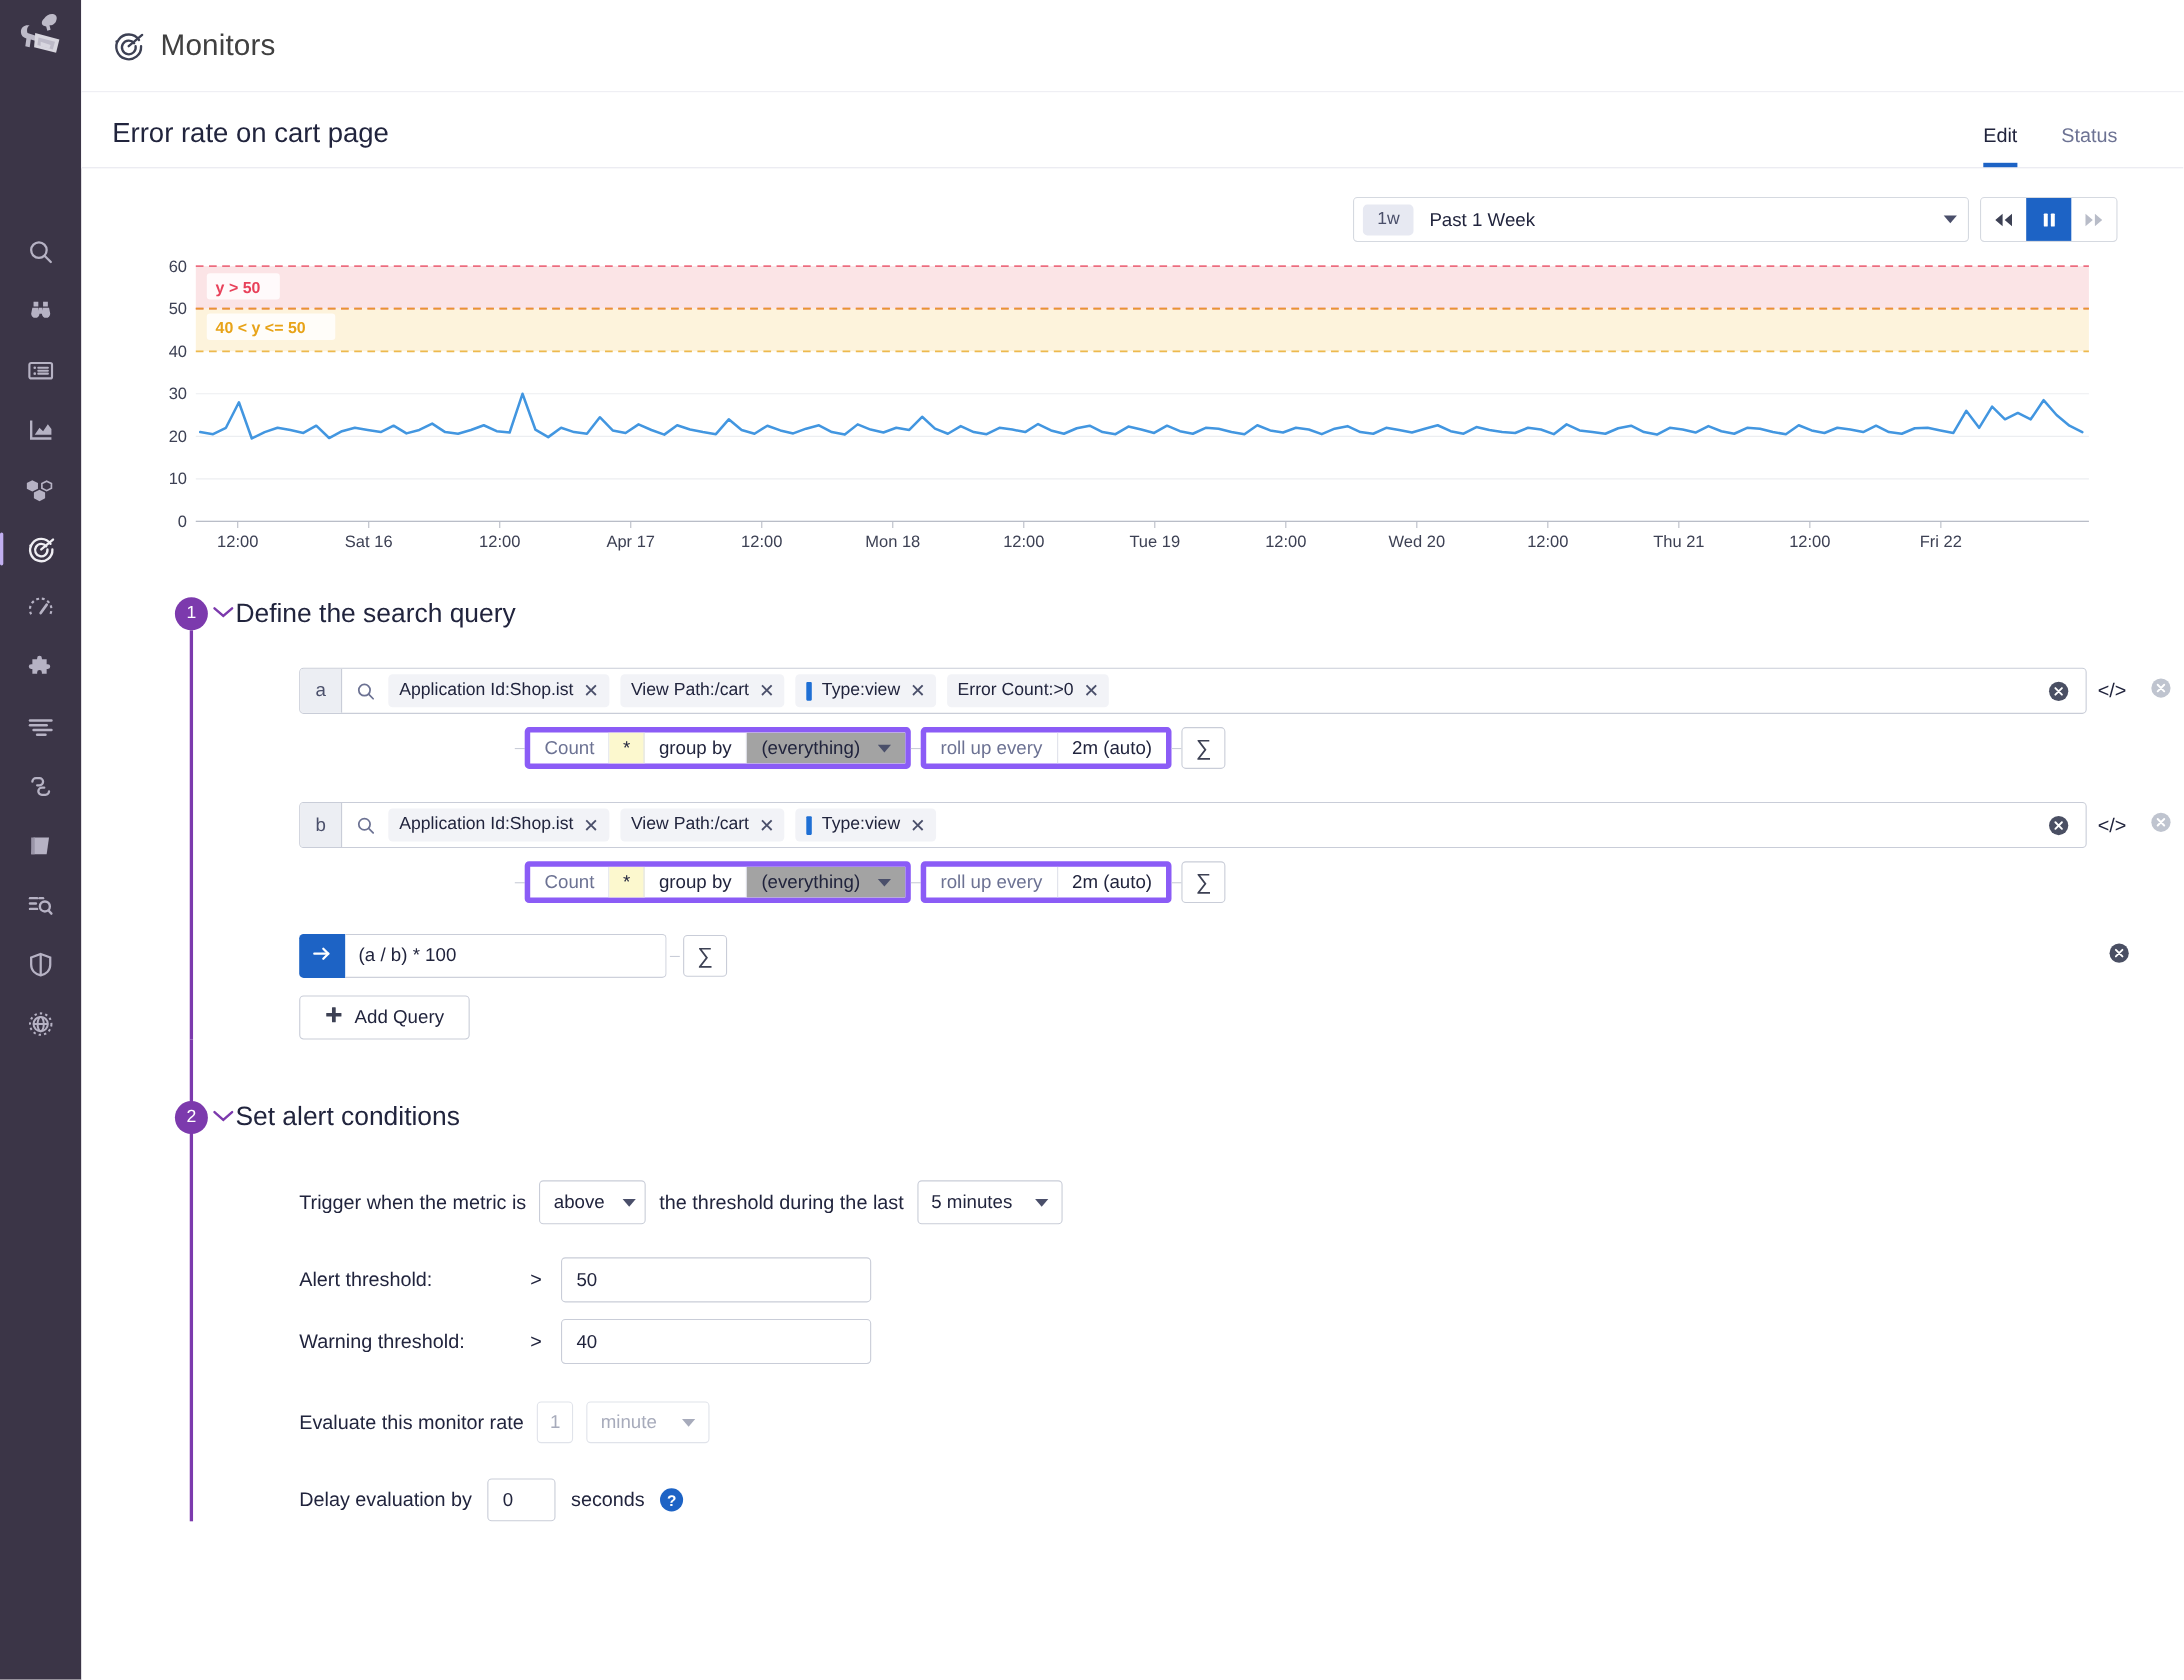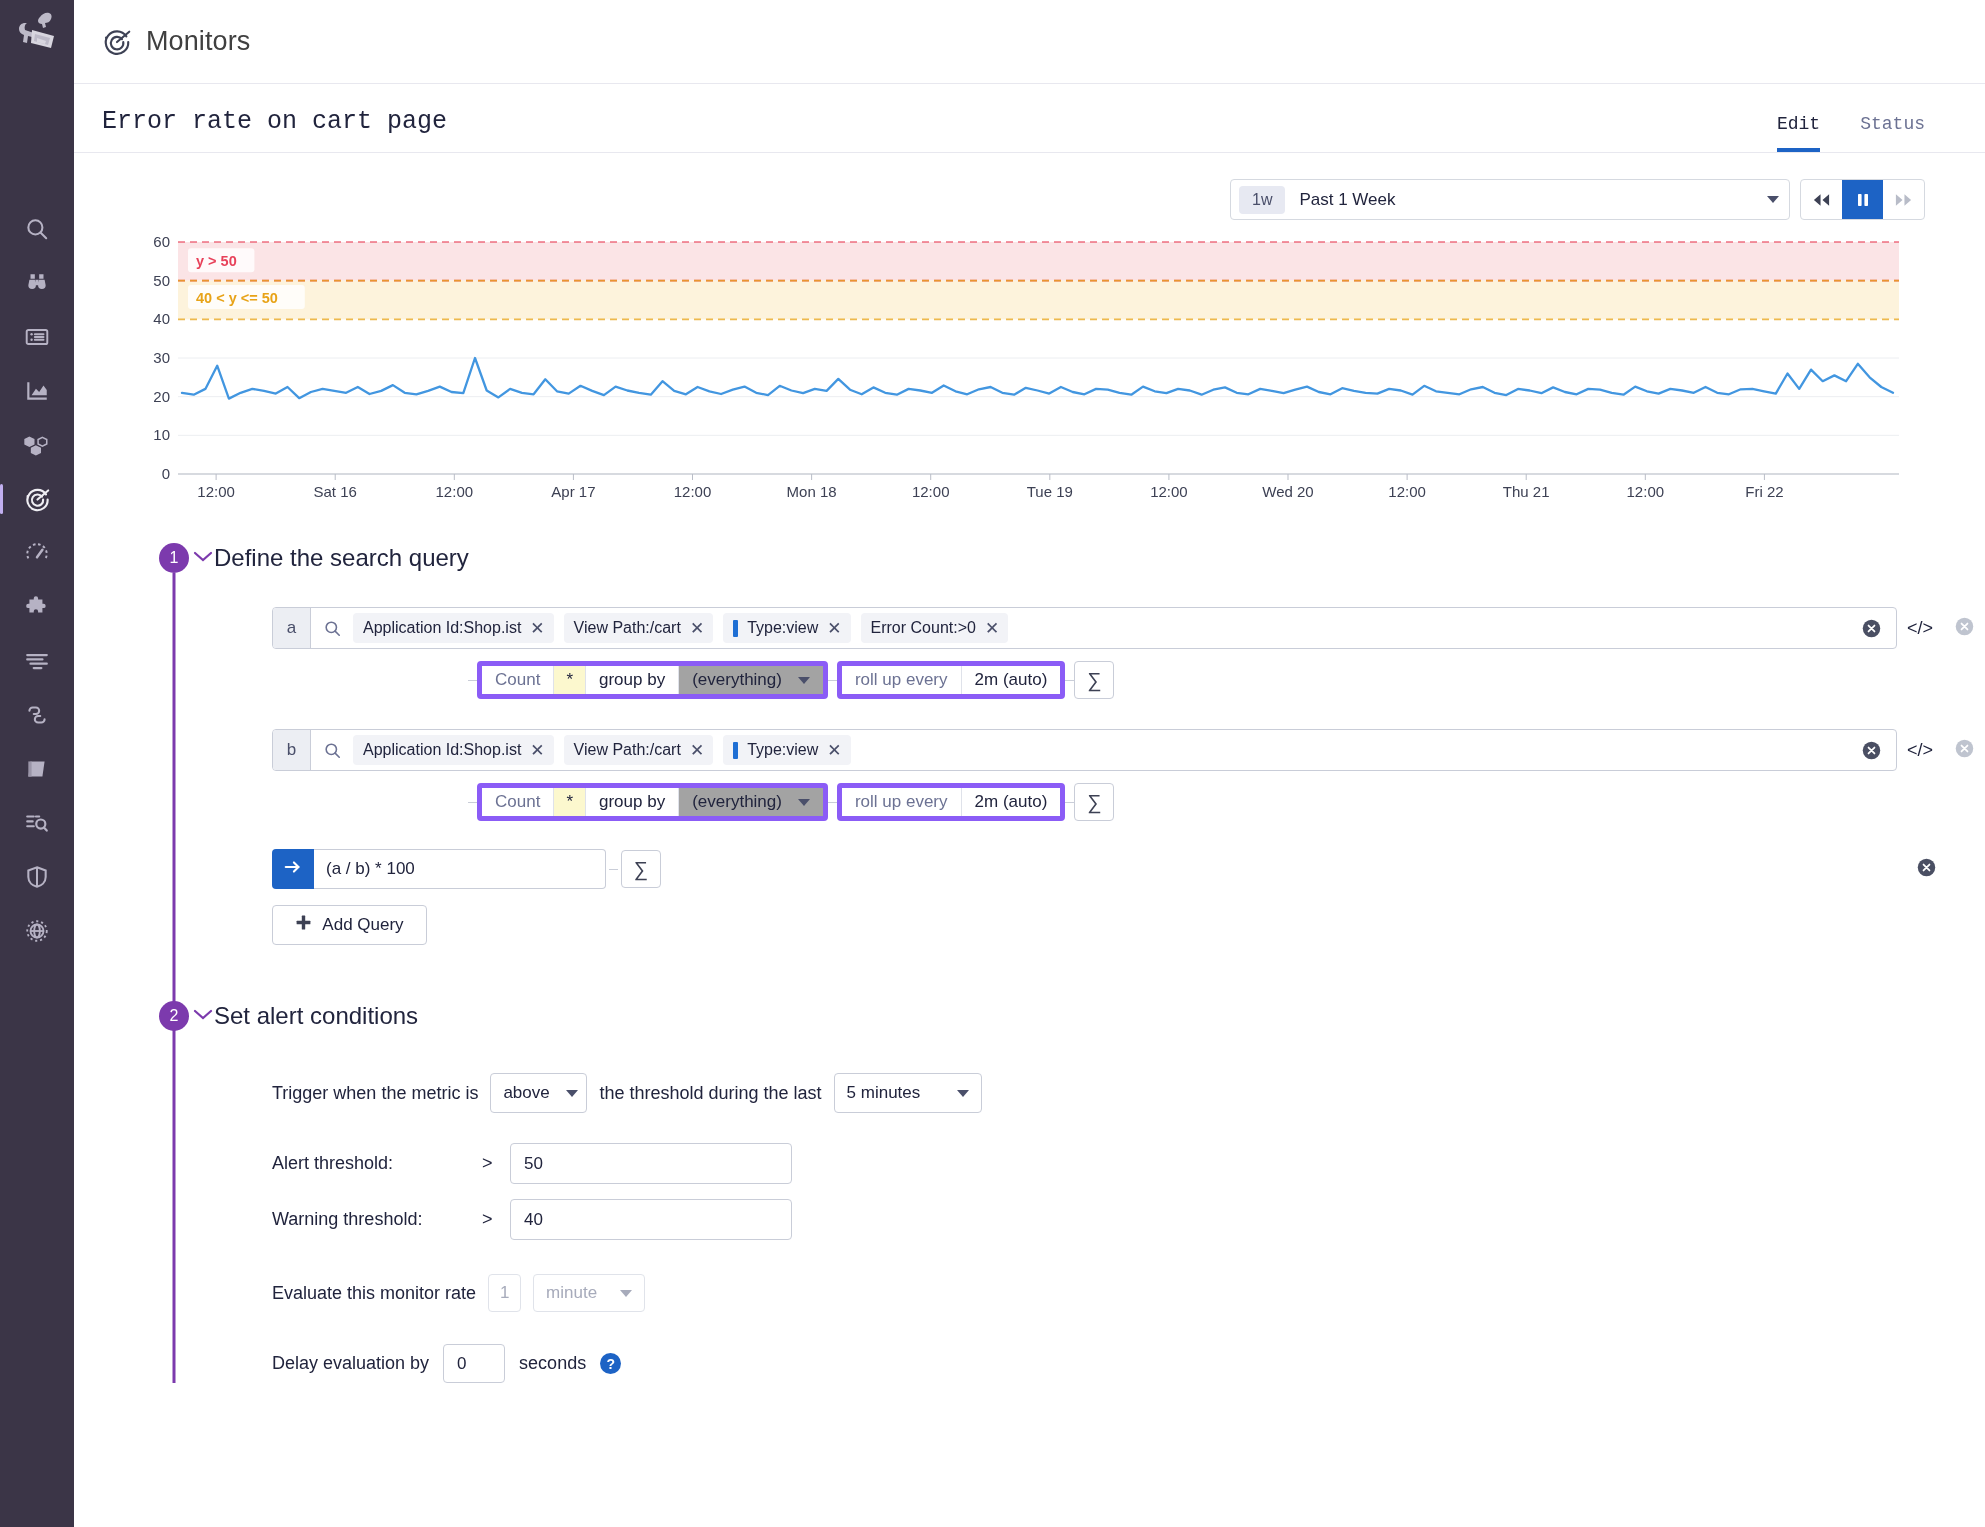--- a/index.html
+++ b/index.html
@@ -38,21 +38,20 @@
     padding-left: 28px; border-bottom: 1px solid #e8e8ef; background:#fff;
   }
   #apphead .appicon { width: 30px; height: 30px; margin-right: 14px; }
   #apphead .apptitle { font-size: 27px; color: #404040; letter-spacing: .1px; }
 
   
   #titlebar {
     height: 69px; flex: 0 0 69px; display: flex; align-items: flex-end;
     justify-content: space-between; border-bottom: 1px solid #e8e8ef; padding: 0 32px 0 28px;
     background:#fff;
-    font-family:Liberation Mono, monospace;
   }
   #titlebar .mon-title { font-size: 25px; color: #21243d; padding-bottom: 16px; }
   #tabs { display: flex; gap: 40px; height: 100%; align-items: flex-end; padding-right: 28px; }
   #tabs .tab {
     font-size: 18px; color: #6c7293; padding-bottom: 14px; border-bottom: 4px solid transparent;
   }
   #tabs .tab.active { color: #21243d; border-bottom-color: #1d63c5; }
 
   
   #body { flex: 1 1 auto; position: relative; overflow: hidden; }
@@ -623,21 +622,21 @@
         <span class="sttext">Set alert conditions</span>
       </div>
 
       <div class="condrow" style="margin-top:42px; gap:12px;">
         <span class="lbl">Trigger when the metric is</span>
         <div class="select" style="width:97px;">
           <span>above</span>
           <span class="caret"></span>
         </div>
         <span class="lbl">the threshold during the last</span>
-        <div class="select" style="width:148px;">
+        <div class="select" style="width:132px;">
           <span>5 minutes</span>
           <span class="caret"></span>
         </div>
       </div>
 
       <div class="condrow" style="margin-top:30px;">
         <span class="lbl" style="width:210px;">Alert threshold:</span>
         <span class="lbl" style="width:28px;">&gt;</span>
         <div class="textinput" style="width:282px;">50</div>
       </div>

